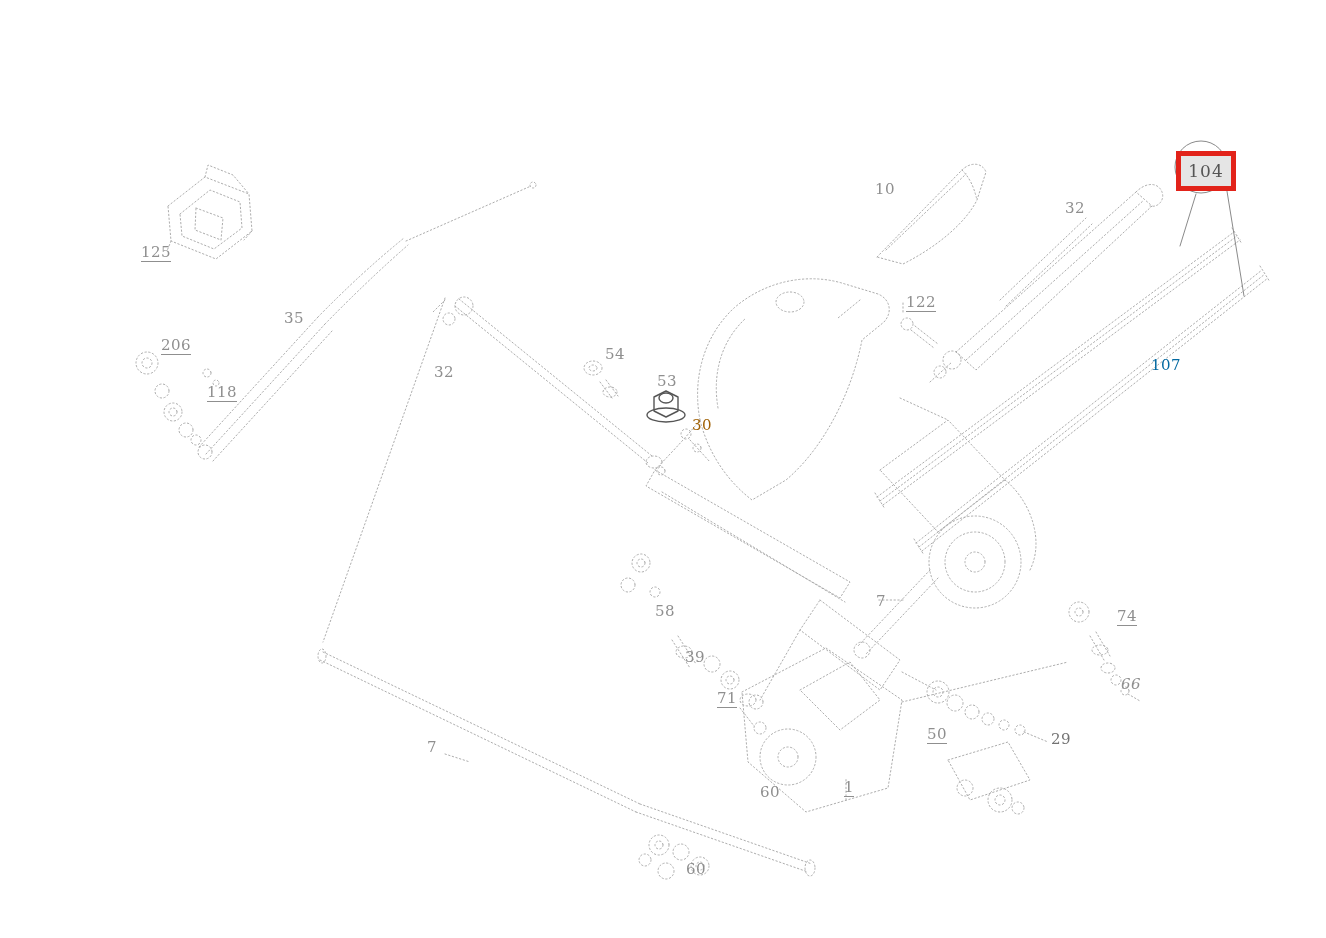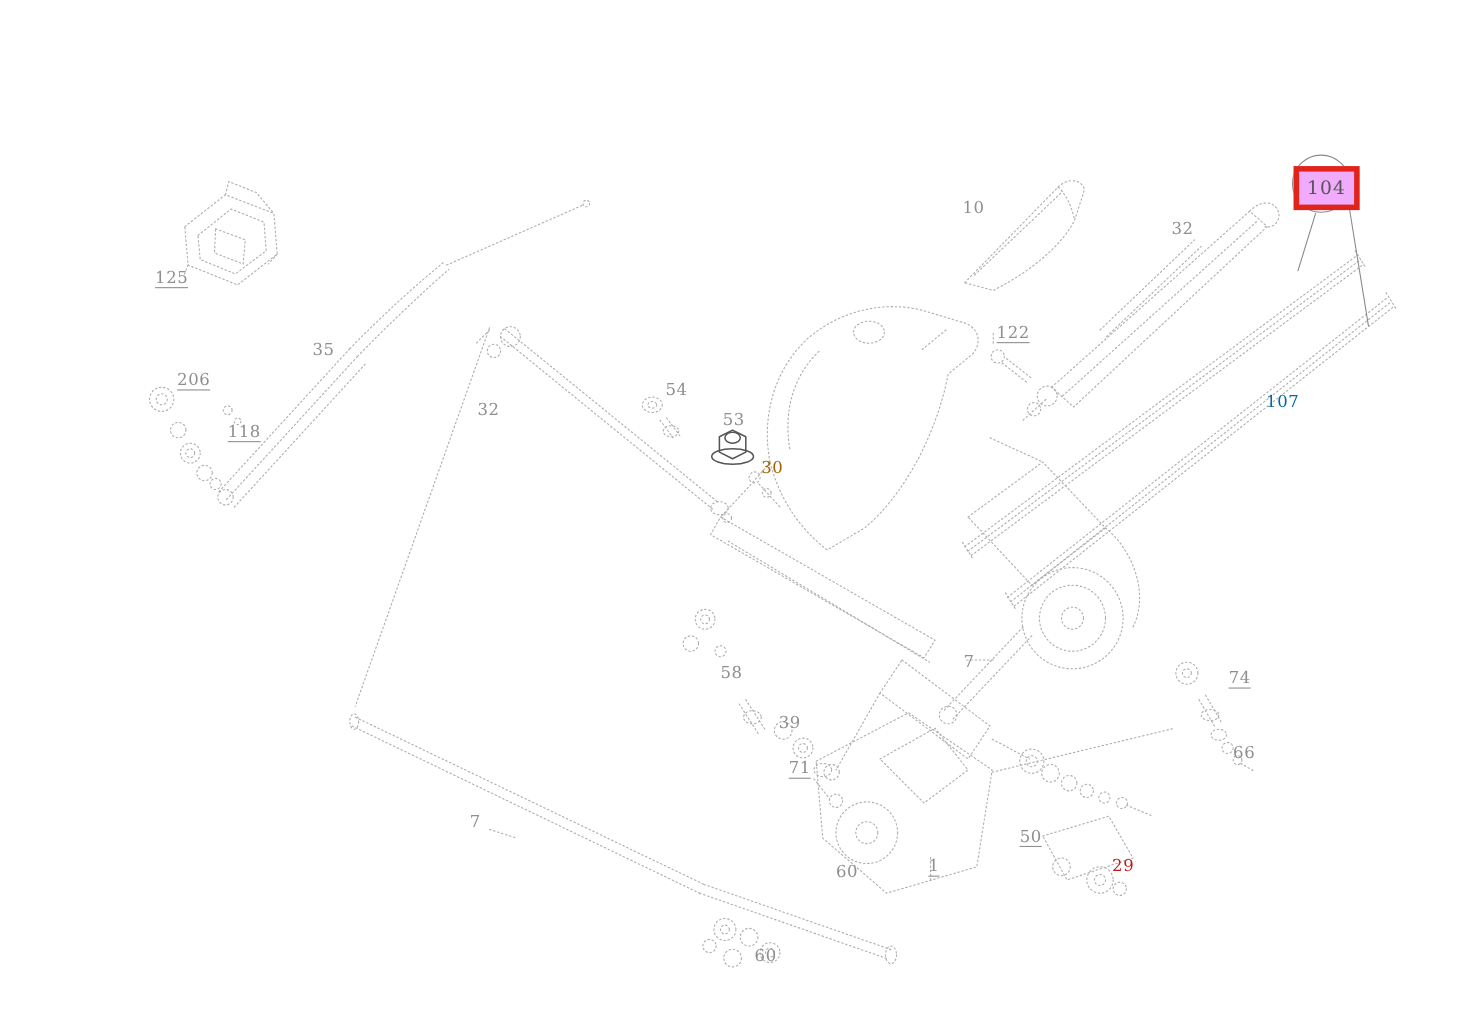--- a/index.html
+++ b/index.html
@@ -5,21 +5,21 @@
 <style>
   html,body{margin:0;padding:0;background:#fff;}
   .stage{position:relative;width:1326px;height:938px;background:#fff;overflow:hidden;
          font-family:"DejaVu Serif", serif;}
   .artwork{position:absolute;left:0;top:0;z-index:0;}
   .labels-layer{position:absolute;left:0;top:0;width:100%;height:100%;z-index:2;pointer-events:none;}
   .part-label{position:absolute;font-size:15px;color:#8f8f8f;letter-spacing:.5px;line-height:1;
               font-family:"DejaVu Serif", serif;}
   .part-label.underlined{border-bottom:1.5px solid #8f8f8f;padding-bottom:1px;}
   .highlight-callout{position:absolute;z-index:3;display:flex;align-items:center;justify-content:center;
-              background:#f0abfc;border:5px solid #e2231a;color:#555;font-size:17px;letter-spacing:1px;
+              background:#e5e5e5;border:5px solid #e2231a;color:#555;font-size:17px;letter-spacing:1px;
               font-family:"DejaVu Serif", serif;box-sizing:content-box;}
 </style>
 </head>
 <body>
 
 <div class="stage">
 
   <svg class="artwork" width="1326" height="938" viewBox="0 0 1326 938" fill="none" stroke="#adadad" stroke-width="1" stroke-linecap="round" stroke-linejoin="round">
 
     <g stroke-dasharray="1.4,2.4">
@@ -233,27 +233,27 @@
       <div class="part-label" style="left: 284px; top: 311px; color: rgb(143, 143, 143);">35</div>
       <div class="part-label" style="left: 434px; top: 365px; color: rgb(143, 143, 143);">32</div>
       <div class="part-label" style="left: 605px; top: 347px; color: rgb(143, 143, 143);">54</div>
       <div class="part-label" style="left: 657px; top: 374px; color: rgb(143, 143, 143);">53</div>
       <div class="part-label" style="left: 692px; top: 418px; color: #a16207;">30</div>
       <div class="part-label" style="left: 875px; top: 182px; color: rgb(143, 143, 143);">10</div>
       <div class="part-label underlined" style="left: 906px; top: 295px; color: rgb(143, 143, 143);">122</div>
       <div class="part-label" style="left: 1065px; top: 201px; color: rgb(143, 143, 143);">32</div>
       <div class="part-label" style="left: 1151px; top: 358px; color: #0369a1;">107</div>
       <div class="part-label underlined" style="left: 1091px; top: 609px; color: rgb(143, 143, 143); margin-left: 26px;">74</div>
-      <div class="part-label" style="left: 1121px; top: 677px; color: rgb(143, 143, 143);">66</div>
+      <div class="part-label" style="left: 1121px; top: 677px; color: rgb(143, 143, 143); font-style: italic;">66</div>
       <div class="part-label" style="left: 876px; top: 594px; color: rgb(143, 143, 143);">7</div>
       <div class="part-label" style="left: 655px; top: 604px; color: rgb(143, 143, 143);">58</div>
-      <div class="part-label" style="left: 685px; top: 650px; color: rgb(143, 143, 143); margin-left: 23px;">39</div>
+      <div class="part-label" style="left: 685px; top: 650px; color: rgb(143, 143, 143);">39</div>
       <div class="part-label underlined" style="left: 717px; top: 691px; color: rgb(143, 143, 143);">71</div>
-      <div class="part-label underlined" style="left: 927px; top: 753px; color: rgb(143, 143, 143);">50</div>
-      <div class="part-label" style="left: 1011px; top: 732px; color: #b91c1c; margin-top: 48px;">29</div>
+      <div class="part-label underlined" style="left: 927px; top: 727px; color: rgb(143, 143, 143);">50</div>
+      <div class="part-label" style="left: 1051px; top: 732px; color: #737373;">29</div>
       <div class="part-label underlined" style="left: 844px; top: 780px; color: rgb(143, 143, 143);">1</div>
       <div class="part-label" style="left: 427px; top: 740px; color: rgb(143, 143, 143);">7</div>
       <div class="part-label" style="left: 760px; top: 785px; color: rgb(143, 143, 143);">60</div>
       <div class="part-label" style="left: 686px; top: 862px; color: rgb(143, 143, 143);">60</div>
     </div>
 
   <div class="highlight-callout" style="left: 1176px; top: 151px; width: 50px; height: 30px; border-color: rgb(226, 35, 26);">
     <span>104</span>
   </div>
 

